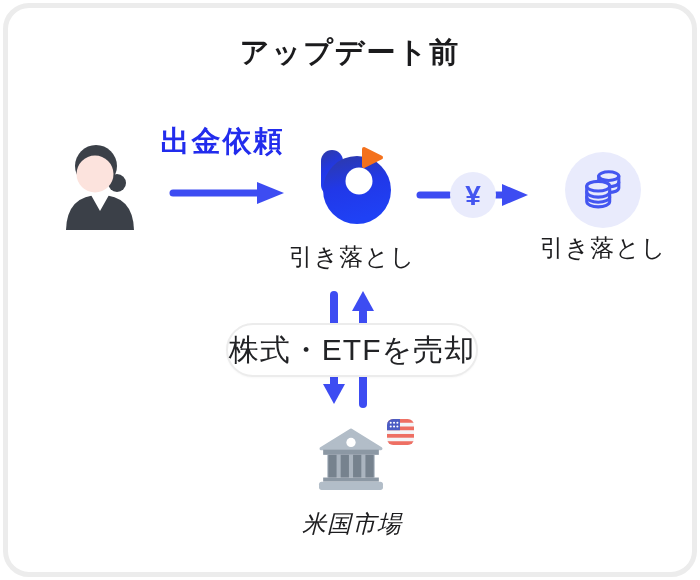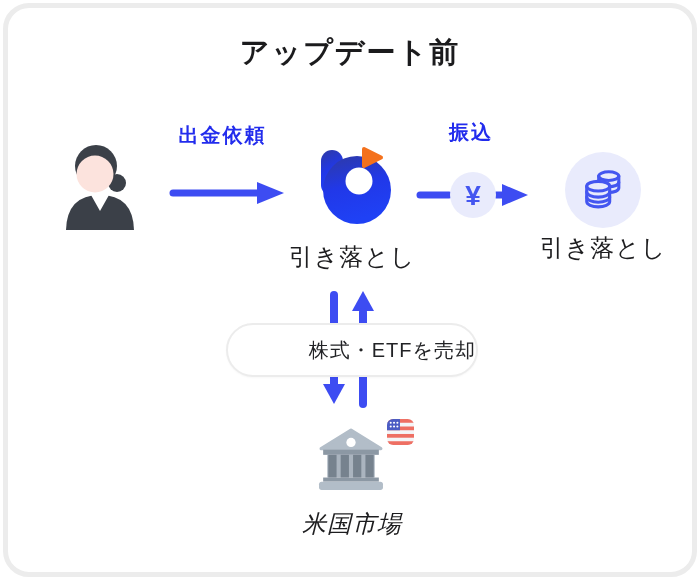--- a/index.html
+++ b/index.html
@@ -2,24 +2,24 @@
 <html><head>
 <meta charset="utf-8">
 <style>
   html,body{margin:0;padding:0;background:#ffffff;}
   body{font-family:"Liberation Sans","DejaVu Sans",sans-serif;}
   .stage{position:relative;width:700px;height:580px;background:#ffffff;overflow:hidden;}
   .card{position:absolute;left:3px;top:3px;right:3px;bottom:3px;border:5px solid #ececec;border-radius:26px;}
   .abs{position:absolute;}
   .title{left:0;right:0;top:33px;text-align:center;font-size:29px;font-weight:bold;color:#1b1b1d;letter-spacing:2px;}
   .node-label{font-size:24px;color:#1d1d1f;text-align:center;letter-spacing:1px;}
-  .edge-label{font-size:20px;font-weight:bold;color:#222ced;text-align:center;letter-spacing:2px;}
+  .edge-label{font-size:29px;font-weight:bold;color:#222ced;text-align:center;letter-spacing:2px;}
   .lavender-circle{border-radius:50%;background:#e9ebfc;display:flex;align-items:center;justify-content:center;}
-  .pill{display:flex;align-items:center;justify-content:flex-end;background:#ffffff;border:2px solid #ececec;
-        border-radius:27px;font-size:20px;color:#222326;letter-spacing:1px;z-index:5;
+  .pill{display:flex;align-items:center;justify-content:center;background:#ffffff;border:2px solid #ececec;
+        border-radius:27px;font-size:30px;color:#222326;letter-spacing:1px;z-index:5;
         box-shadow:0 1px 2px rgba(0,0,0,0.03);}
   svg{display:block;}
 </style>
 </head>
 <body>
 
 <div class="stage">
 
   <div class="card"></div>
 
@@ -53,21 +53,20 @@
         </linearGradient>
       </defs>
       <rect x="0" y="4" width="22" height="46" rx="11" fill="url(#blg)"></rect>
       <circle cx="36" cy="44" r="34" fill="url(#blg)"></circle>
       <circle cx="38" cy="35" r="13.5" fill="#ffffff"></circle>
       <path d="M43,3 L60,11.5 L43,20 Z" fill="#f4711c" stroke="#f4711c" stroke-width="4" stroke-linejoin="round"></path>
     </svg>
   </div>
   <div class="abs node-label" style="left:282px;top:241px;width:140px;">引き落とし</div>
 
-  <div class="abs edge-label" style="left:406px;top:119px;width:130px;">振込</div>
   <div class="abs" style="left:416px;top:170px;">
     <svg width="116" height="50" viewBox="0 0 116 50">
       <line x1="4" y1="25" x2="33" y2="25" stroke="#3d4cf2" stroke-width="7" stroke-linecap="round"></line>
       <line x1="80" y1="25" x2="88" y2="25" stroke="#3d4cf2" stroke-width="7" stroke-linecap="round"></line>
       <polygon points="86,14 112,25 86,36" fill="#3d4cf2"></polygon>
       <circle cx="57" cy="25" r="23" fill="#e9ebfc"></circle>
       <text x="57" y="35" text-anchor="middle" font-size="28" font-weight="bold" fill="#4456f0">¥</text>
     </svg>
   </div>
 

